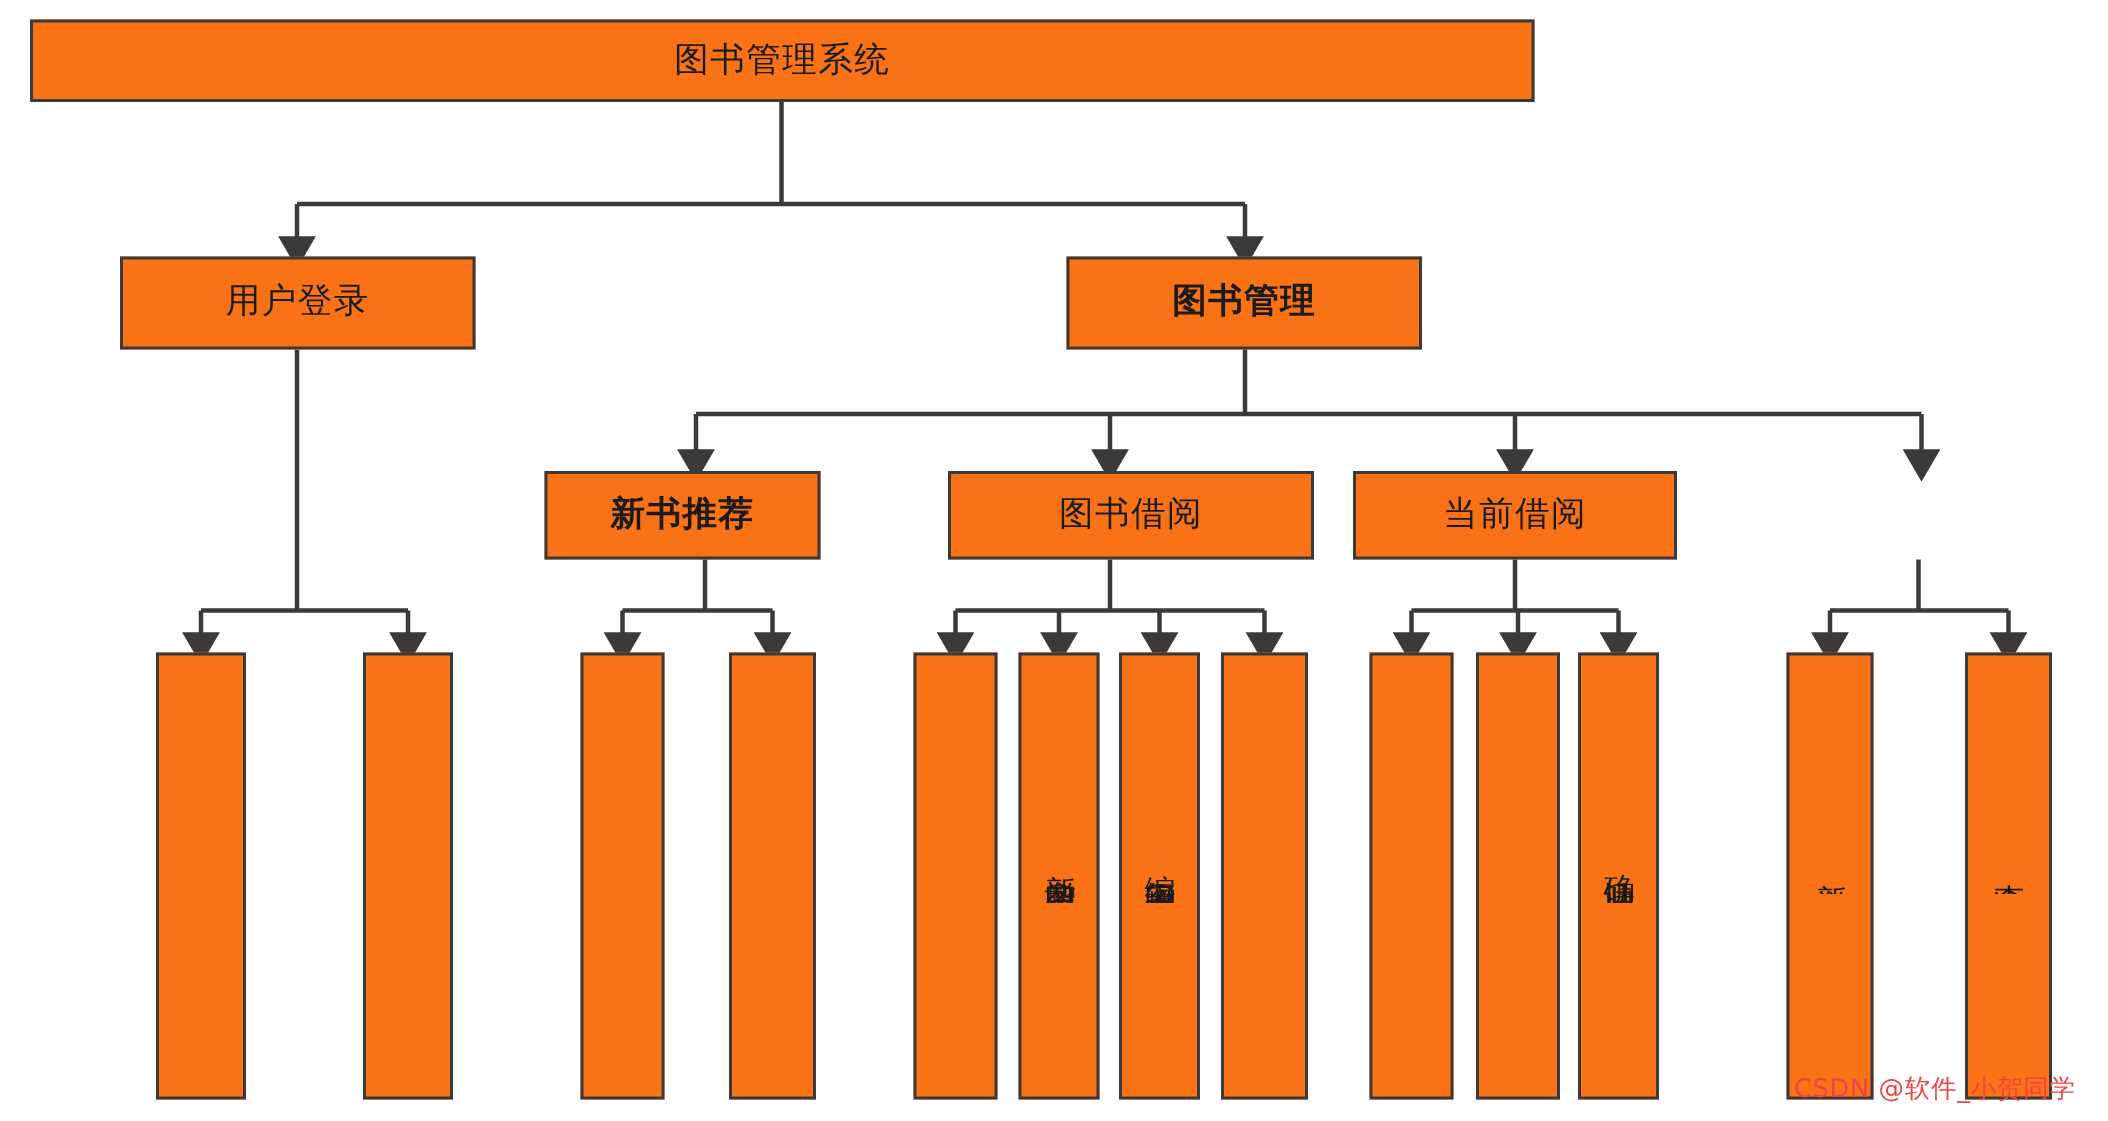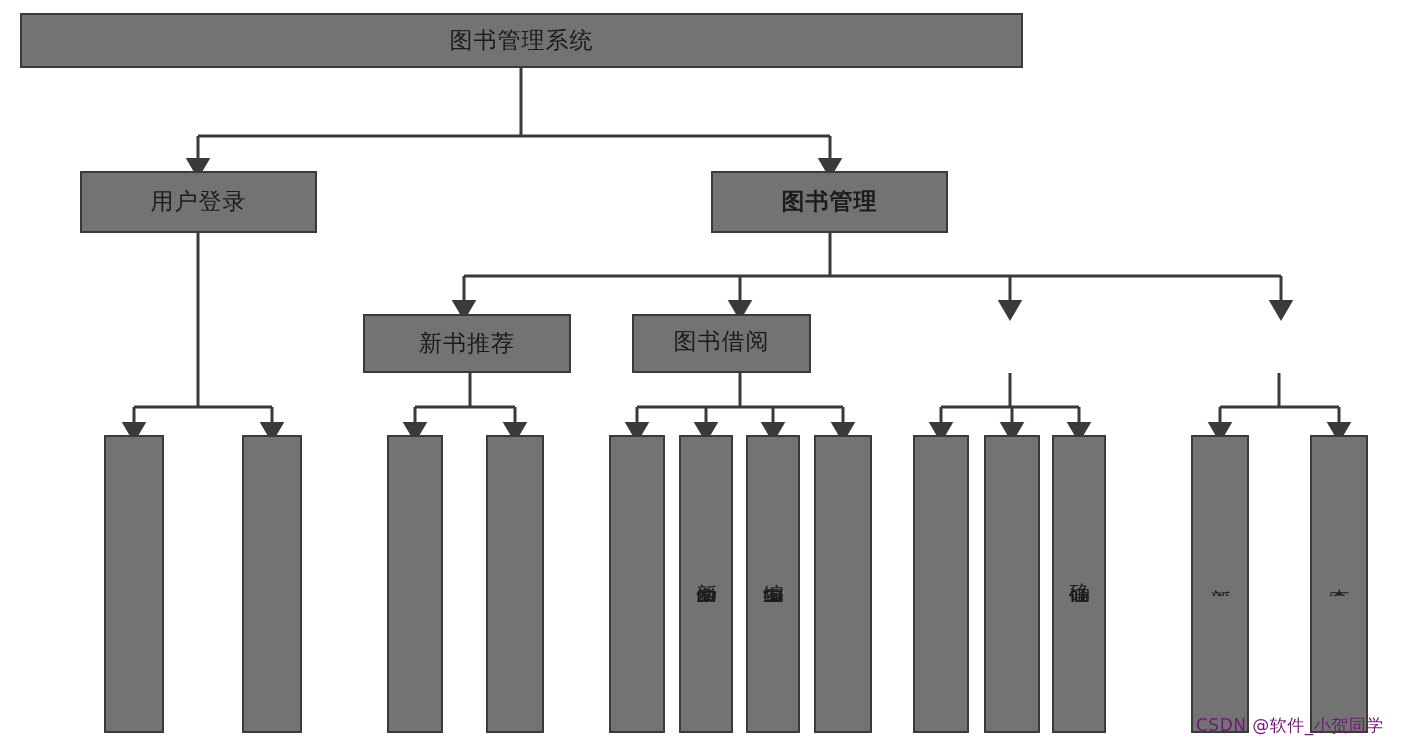--- a/index.html
+++ b/index.html
@@ -22,21 +22,21 @@
     position: absolute;
     left: 0;
     top: 0;
     width: 1405px;
     height: 747px;
     pointer-events: none;
   }
   .node {
     position: absolute;
     box-sizing: border-box;
-    background: #737373;
+    background: #f97316;
     border: 2px solid #3a3a3a;
     display: flex;
     align-items: center;
     justify-content: center;
     color: #1b1b1b;
     line-height: 1.18;
   }
   .node.horiz {
     font-size: 23px;
     letter-spacing: 1px;
@@ -58,21 +58,21 @@
     letter-spacing: 4px;
     line-height: 1;
     display: block;
     text-align: center;
     max-height: 100%;
     overflow: hidden;
   }
   .watermark {
     position: absolute;
     font-size: 17px;
-    color: #701a75;
+    color: #ef4444;
     white-space: nowrap;
     letter-spacing: 0.5px;
     pointer-events: none;
   }
 </style>
 </head>
 <body>
 
 <div id="canvas">
 
@@ -131,25 +131,28 @@
     <span>图书管理系统</span>
   </div>
 
   <div class="node horiz" style="left:80px; top:171px; width:237px; height:62px;">
     <span>用户登录</span>
   </div>
   <div class="node horiz" style="left:711px; top:171px; width:237px; height:62px;font-weight:bold;">
     <span>图书管理</span>
   </div>
 
-  <div class="node horiz" style="left:363px; top:314px; width:208px; height:59px;">
+  <div class="node horiz" style="left:363px; top:314px; width:184px; height:59px;font-weight:bold;">
     <span>新书推荐</span>
   </div>
-  <div class="node horiz" style="left:632px; top:314px; width:179px; height:59px;font-family:Liberation Mono, monospace;">
+  <div class="node horiz" style="left:632px; top:314px; width:244px; height:59px;">
     <span>图书借阅</span>
+  </div>
+  <div class="node horiz" style="left:902px; top:314px; width:216px; height:59px;">
+    <span>当前借阅</span>
   </div>
 
   <div class="node leaf" style="left:104px; top:435px; width:60px; height:298px;">
     <span class="vtext">用户登录</span>
   </div>
   <div class="node leaf" style="left:242px; top:435px; width:60px; height:298px;">
     <span class="vtext">注销登录</span>
   </div>
 
   <div class="node leaf" style="left:387px; top:435px; width:56px; height:298px;">

